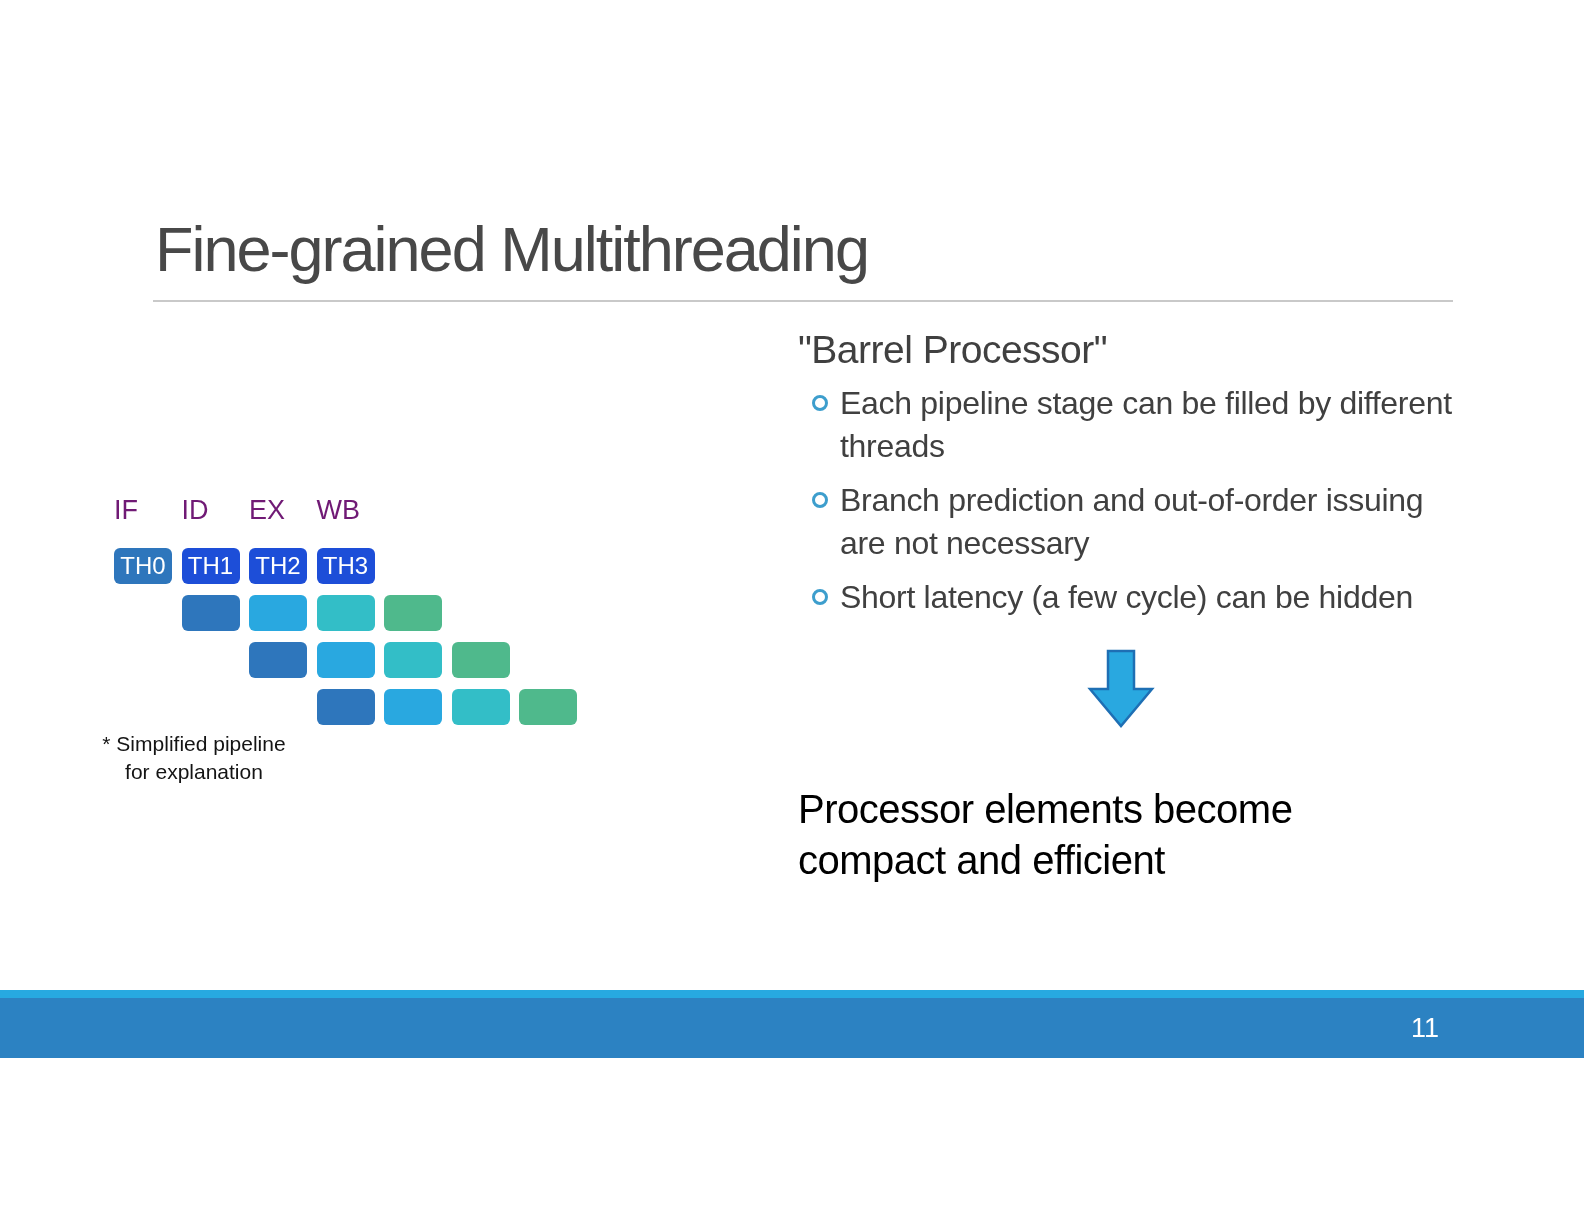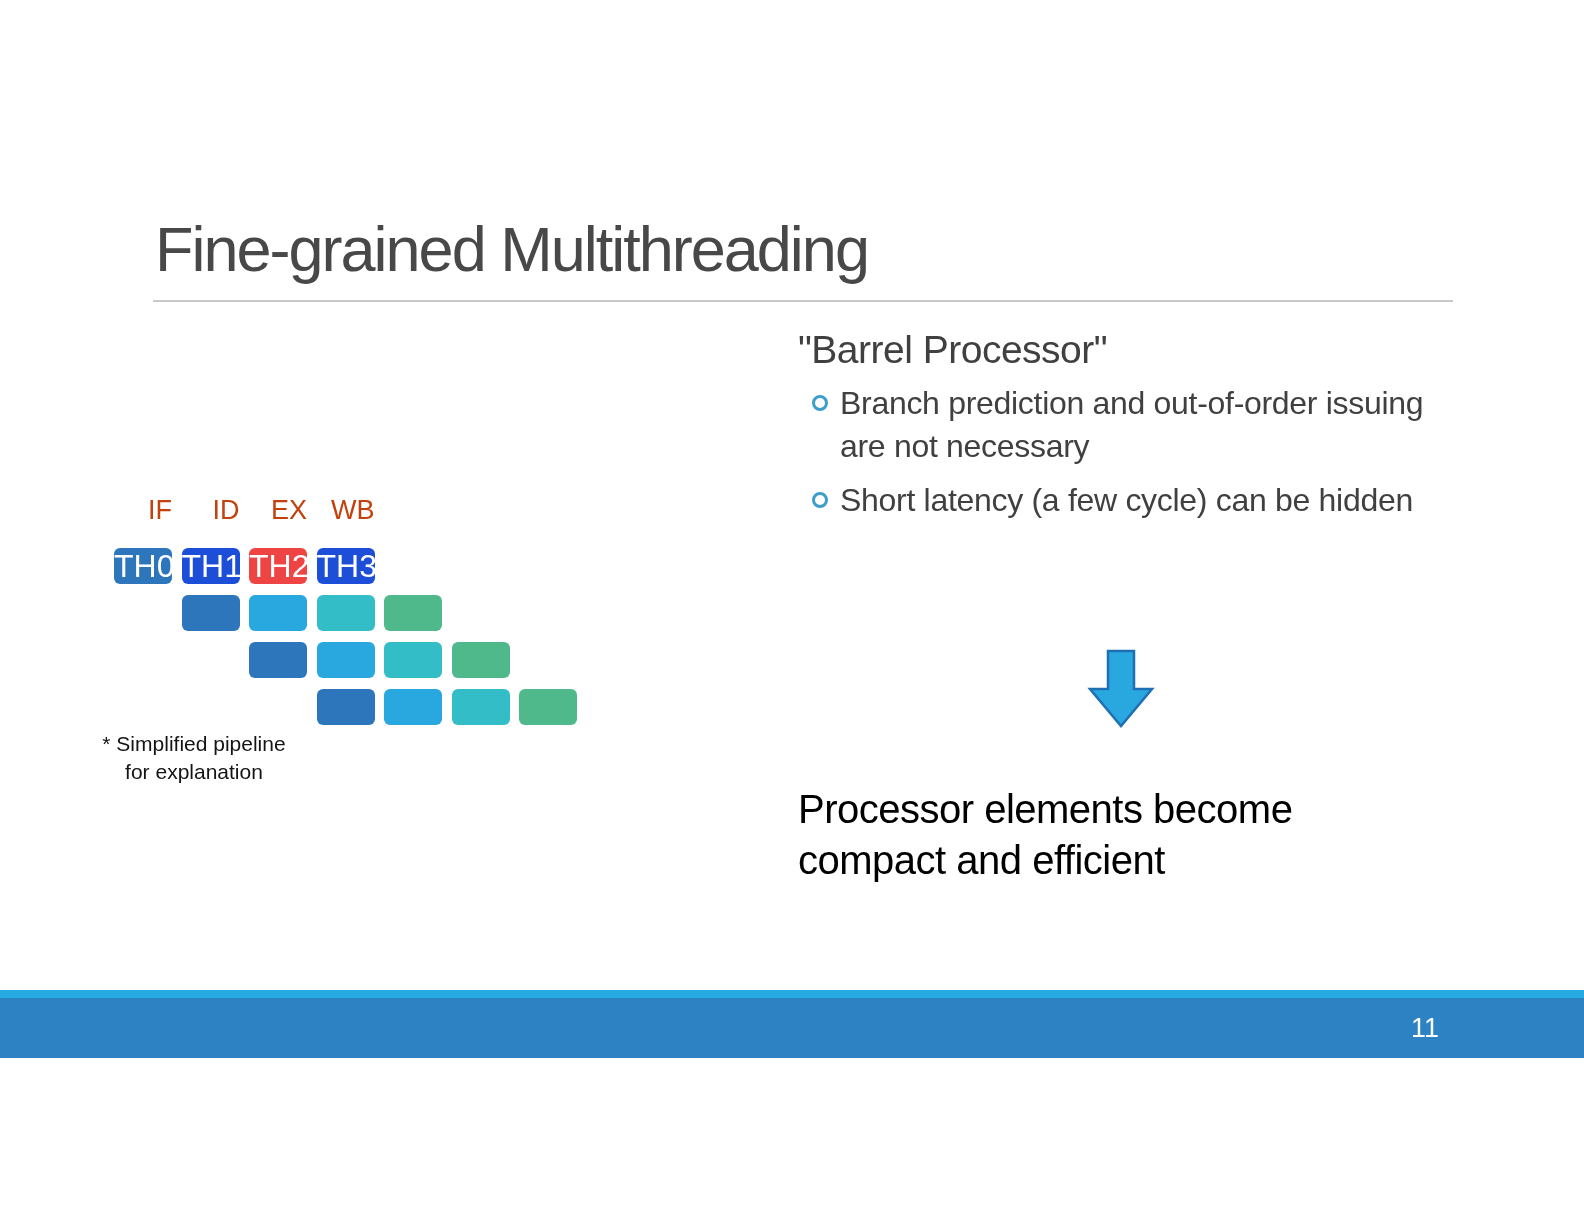--- a/index.html
+++ b/index.html
@@ -19,25 +19,25 @@
   }
   .title-rule{
     position:absolute;left:153px;top:300px;
     width:1300px;height:2px;background:#c9c9c9;
   }
 
   
   .diagram{position:absolute;left:114px;top:494px;width:620px;height:240px;}
   .stage-header{
     position:absolute;top:0;width:58px;height:32px;
-    text-align:right;font-size:27px;color:#c2410c;line-height:32px;
+    text-align:left;font-size:27px;color:#701a75;line-height:32px;
   }
   .pipe-box{
     position:absolute;width:58px;height:36px;border-radius:6px;
-    color:#ffffff;font-size:32px;line-height:36px;text-align:center;
+    color:#ffffff;font-size:24px;line-height:36px;text-align:center;
   }
   .caption{
     position:absolute;left:96px;top:730px;width:196px;
     text-align:center;font-size:21px;line-height:28px;color:#141414;
   }
 
   
   .heading{
     position:absolute;left:798px;top:328px;
     font-size:39px;color:#404040;letter-spacing:-0.5px;
@@ -76,21 +76,21 @@
   <div class="diagram">
     <div>
         <div class="stage-header" style="left: 0px;">IF</div>
         <div class="stage-header" style="left: 67.5px;">ID</div>
         <div class="stage-header" style="left: 135px;">EX</div>
         <div class="stage-header" style="left: 202.5px;">WB</div>
       </div>
     <div>
         <div class="pipe-box" style="left: 0px; top: 54px; background: rgb(46, 118, 188);">TH0</div>
         <div class="pipe-box" style="left: 67.5px; top: 54px; background: #1d4ed8;">TH1</div>
-        <div class="pipe-box" style="left: 135px; top: 54px; background: #ef4444;">TH2</div>
+        <div class="pipe-box" style="left: 135px; top: 54px; background: #1d4ed8;">TH2</div>
         <div class="pipe-box" style="left: 202.5px; top: 54px; background: #1d4ed8;">TH3</div>
         <div class="pipe-box" style="left: 67.5px; top: 101px; background: rgb(46, 118, 188);"></div>
         <div class="pipe-box" style="left: 135px; top: 101px; background: rgb(41, 168, 224);"></div>
         <div class="pipe-box" style="left: 202.5px; top: 101px; background: rgb(51, 190, 199);"></div>
         <div class="pipe-box" style="left: 270px; top: 101px; background: rgb(79, 185, 140);"></div>
         <div class="pipe-box" style="left: 135px; top: 148px; background: rgb(46, 118, 188);"></div>
         <div class="pipe-box" style="left: 202.5px; top: 148px; background: rgb(41, 168, 224);"></div>
         <div class="pipe-box" style="left: 270px; top: 148px; background: rgb(51, 190, 199);"></div>
         <div class="pipe-box" style="left: 337.5px; top: 148px; background: rgb(79, 185, 140);"></div>
         <div class="pipe-box" style="left: 202.5px; top: 195px; background: rgb(46, 118, 188);"></div>
@@ -103,20 +103,24 @@
   <div class="caption">
     <div>* Simplified pipeline</div>
     <div>for explanation</div>
   </div>
 
   <div class="heading">"Barrel Processor"</div>
 
   <div class="bullets">
       <div class="bullet">
         <span class="bullet-marker"></span>
+        <span class="bullet-text">Each pipeline stage can be filled by different threads</span>
+      </div>
+      <div class="bullet">
+        <span class="bullet-marker"></span>
         <span class="bullet-text">Branch prediction and out-of-order issuing are not necessary</span>
       </div>
       <div class="bullet">
         <span class="bullet-marker"></span>
         <span class="bullet-text">Short latency (a few cycle) can be hidden</span>
       </div>
     </div>
 
   <div class="down-arrow">
     <svg width="68" height="80" viewBox="0 0 68 80">

